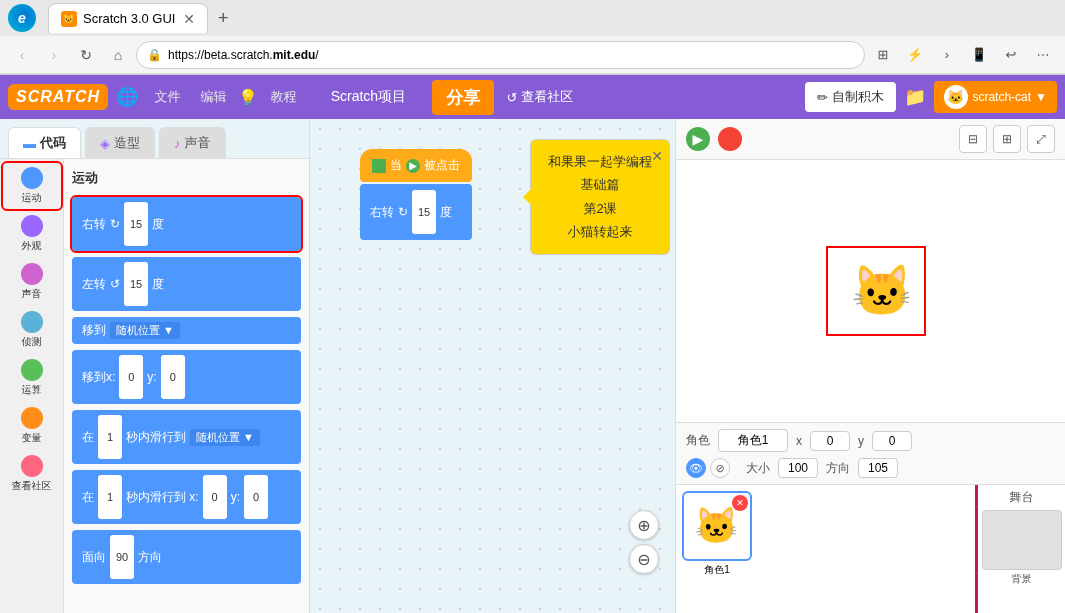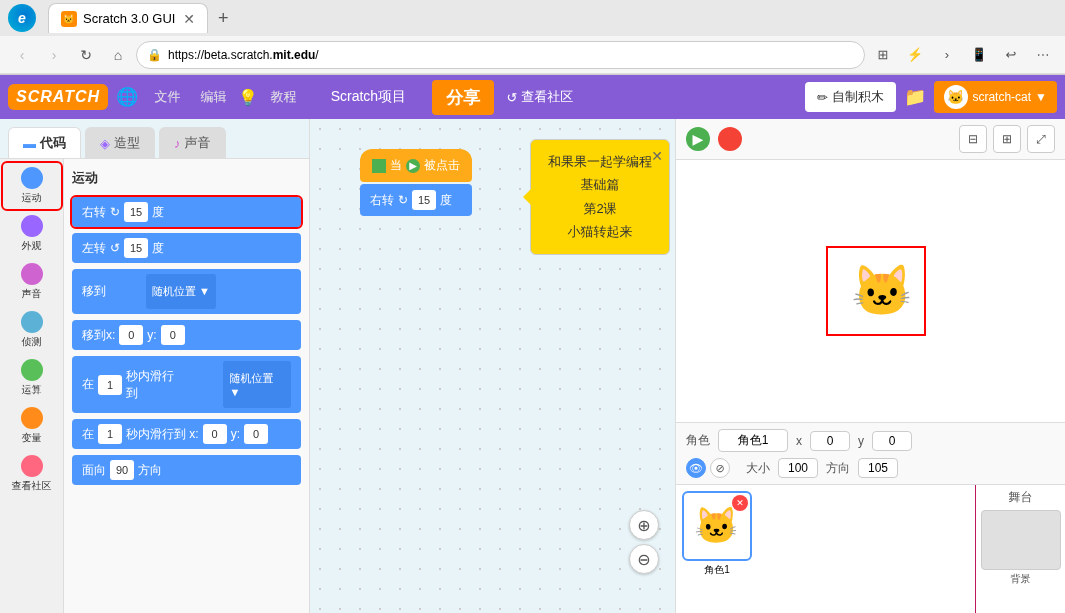--- a/index.html
+++ b/index.html
@@ -58,22 +58,22 @@
     .category-dot { width: 22px; height: 22px; border-radius: 50%; }
     .category-label { font-size: 10px; color: #333; margin-top: 2px; text-align: center; }
     
     
     .blocks-list { flex: 1; padding: 8px; overflow-y: auto; display: flex; flex-direction: column; gap: 6px; }
     .block-section-title { font-size: 13px; font-weight: bold; color: #333; margin: 2px 0 4px; }
     
     .block { display: inline-flex; align-items: center; border-radius: 4px; padding: 5px 10px; color: white; font-size: 12px; gap: 4px; cursor: pointer; min-height: 26px; position: relative; }
     .block.motion { background: #4d97ff; }
     .block.outlined { background: #4d97ff; outline: 2px solid #ff0000; }
-    .block-input { background: white; color: #333; border-radius: 3px; padding: 4px 5px; font-size: 11px; min-width: 24px; text-align: center; display: inline-block; }
-    .block-dropdown { background: #3d87ef; color: white; border-radius: 3px; padding: 10px 6px; font-size: 11px; display: inline-flex; align-items: center; gap: 2px; margin-left: 36px; }
+    .block-input { background: white; color: #333; border-radius: 3px; padding: 16px 5px; font-size: 11px; min-width: 24px; text-align: center; display: inline-block; }
+    .block-dropdown { background: #3d87ef; color: white; border-radius: 3px; padding: 1px 6px; font-size: 11px; display: inline-flex; align-items: center; gap: 2px; }
     .rotate-icon { display: inline-block; }
 
     
     .code-area { flex: 1; background: #e8f4f8; background-image: radial-gradient(#ccc 1px, transparent 1px); background-size: 20px 20px; position: relative; overflow: hidden; min-width: 300px; }
     
     
     .code-block-group { position: absolute; }
     .code-block { display: inline-flex; align-items: center; border-radius: 4px; padding: 5px 10px; color: white; font-size: 12px; gap: 4px; cursor: pointer; min-height: 28px; }
     .code-block.motion { background: #4d97ff; }
     .code-block.event { background: #ffab19; border-radius: 8px 8px 4px 4px; padding-top: 8px; }
@@ -107,21 +107,21 @@
     .sprite-coord-label { color: #555; }
     .sprite-coord-value { border: 1px solid #ccc; border-radius: 4px; padding: 2px 8px; background: white; min-width: 40px; text-align: center; }
 
     
     .sprite-bar { display: flex; border-top: 1px solid #ddd; height: 130px; }
     .sprite-list { flex: 1; padding: 6px; overflow-x: auto; display: flex; gap: 6px; }
     .sprite-thumb { width: 70px; height: 70px; border: 2px solid #ccc; border-radius: 6px; background: white; display: flex; align-items: center; justify-content: center; cursor: pointer; position: relative; }
     .sprite-thumb.active { border-color: #4d97ff; }
     .sprite-thumb-name { font-size: 10px; text-align: center; margin-top: 2px; }
 
-    .stage-section { width: 90px; border-left: 1px solid #be185d; display: flex; flex-direction: column; align-items: center; padding: 4px; }
+    .stage-section { width: 90px; border-left: 3px solid #be185d; display: flex; flex-direction: column; align-items: center; padding: 4px; }
     .stage-section-label { font-size: 12px; color: #555; margin-bottom: 4px; }
     .stage-mini { width: 80px; height: 60px; background: #e0e0e0; border: 1px solid #ccc; border-radius: 4px; }
     .stage-bg-label { font-size: 10px; color: #555; margin-top: 2px; }
 
     
     .cat-svg { font-size: 50px; line-height: 1; }
 
     
     .sprite-toggle { display: flex; gap: 4px; align-items: center; }
     .toggle-icon { width: 20px; height: 20px; border: 1px solid #ccc; border-radius: 50%; display: flex; align-items: center; justify-content: center; cursor: pointer; font-size: 11px; color: #555; background: white; }

